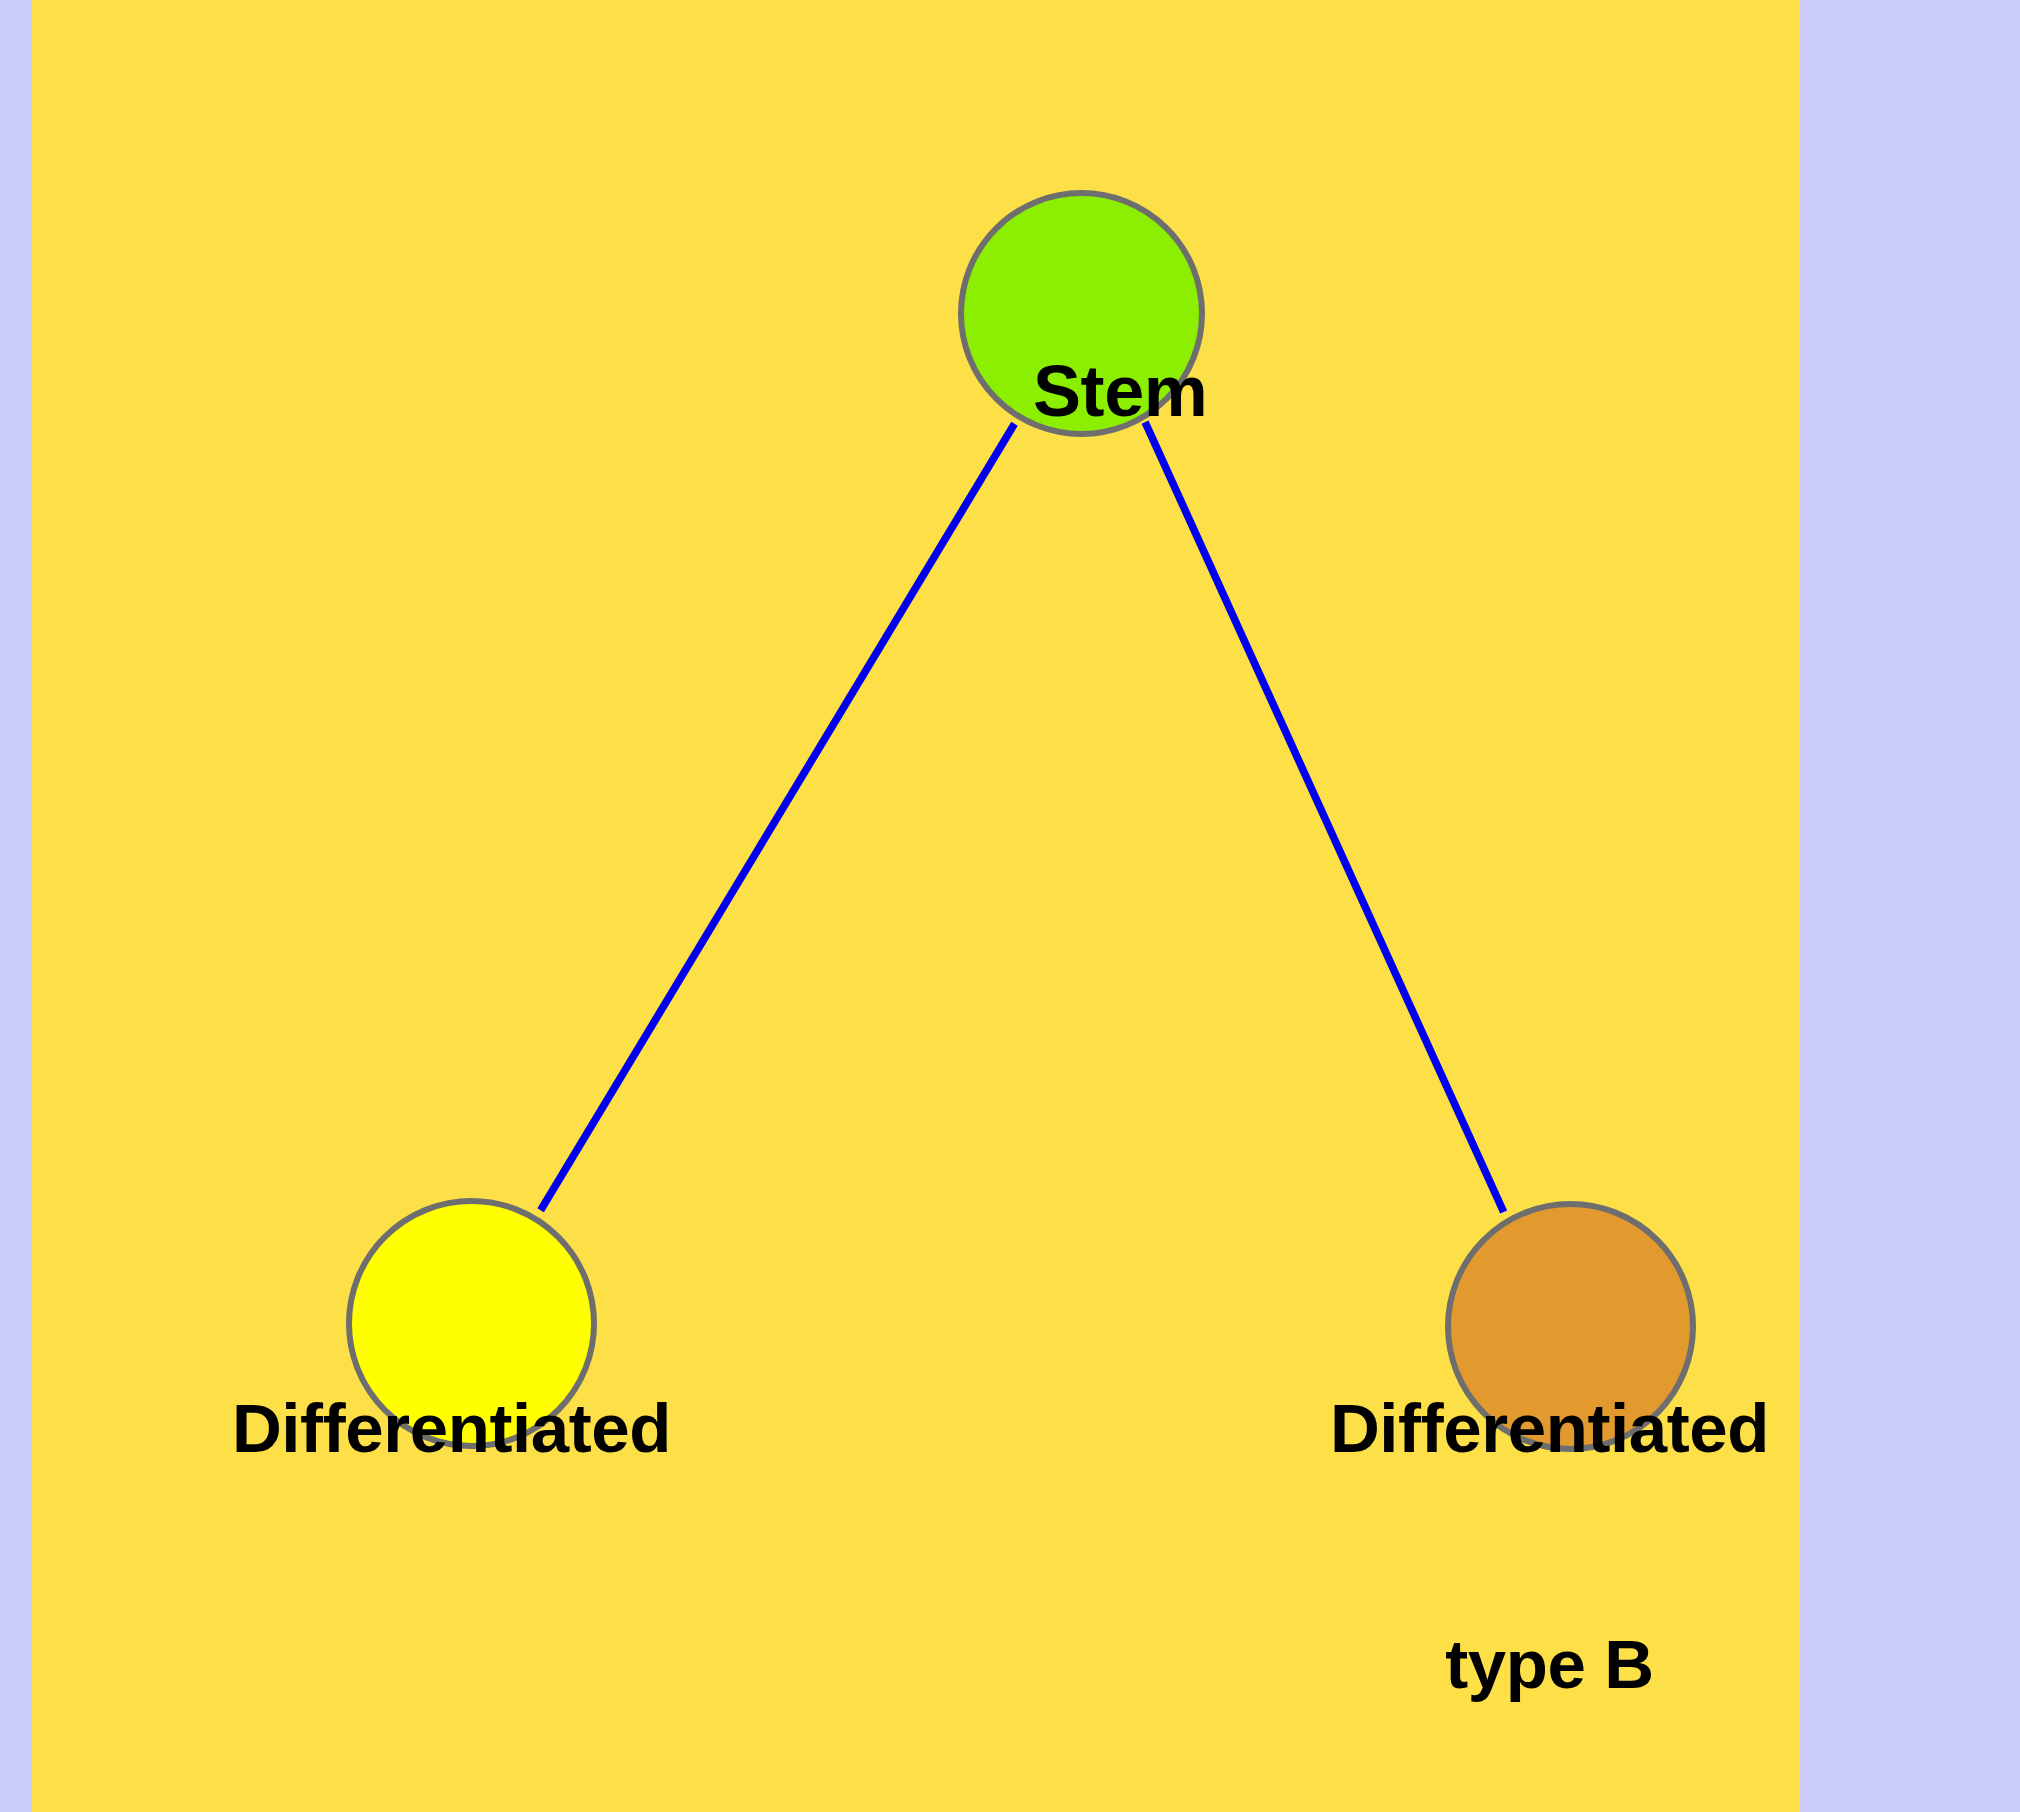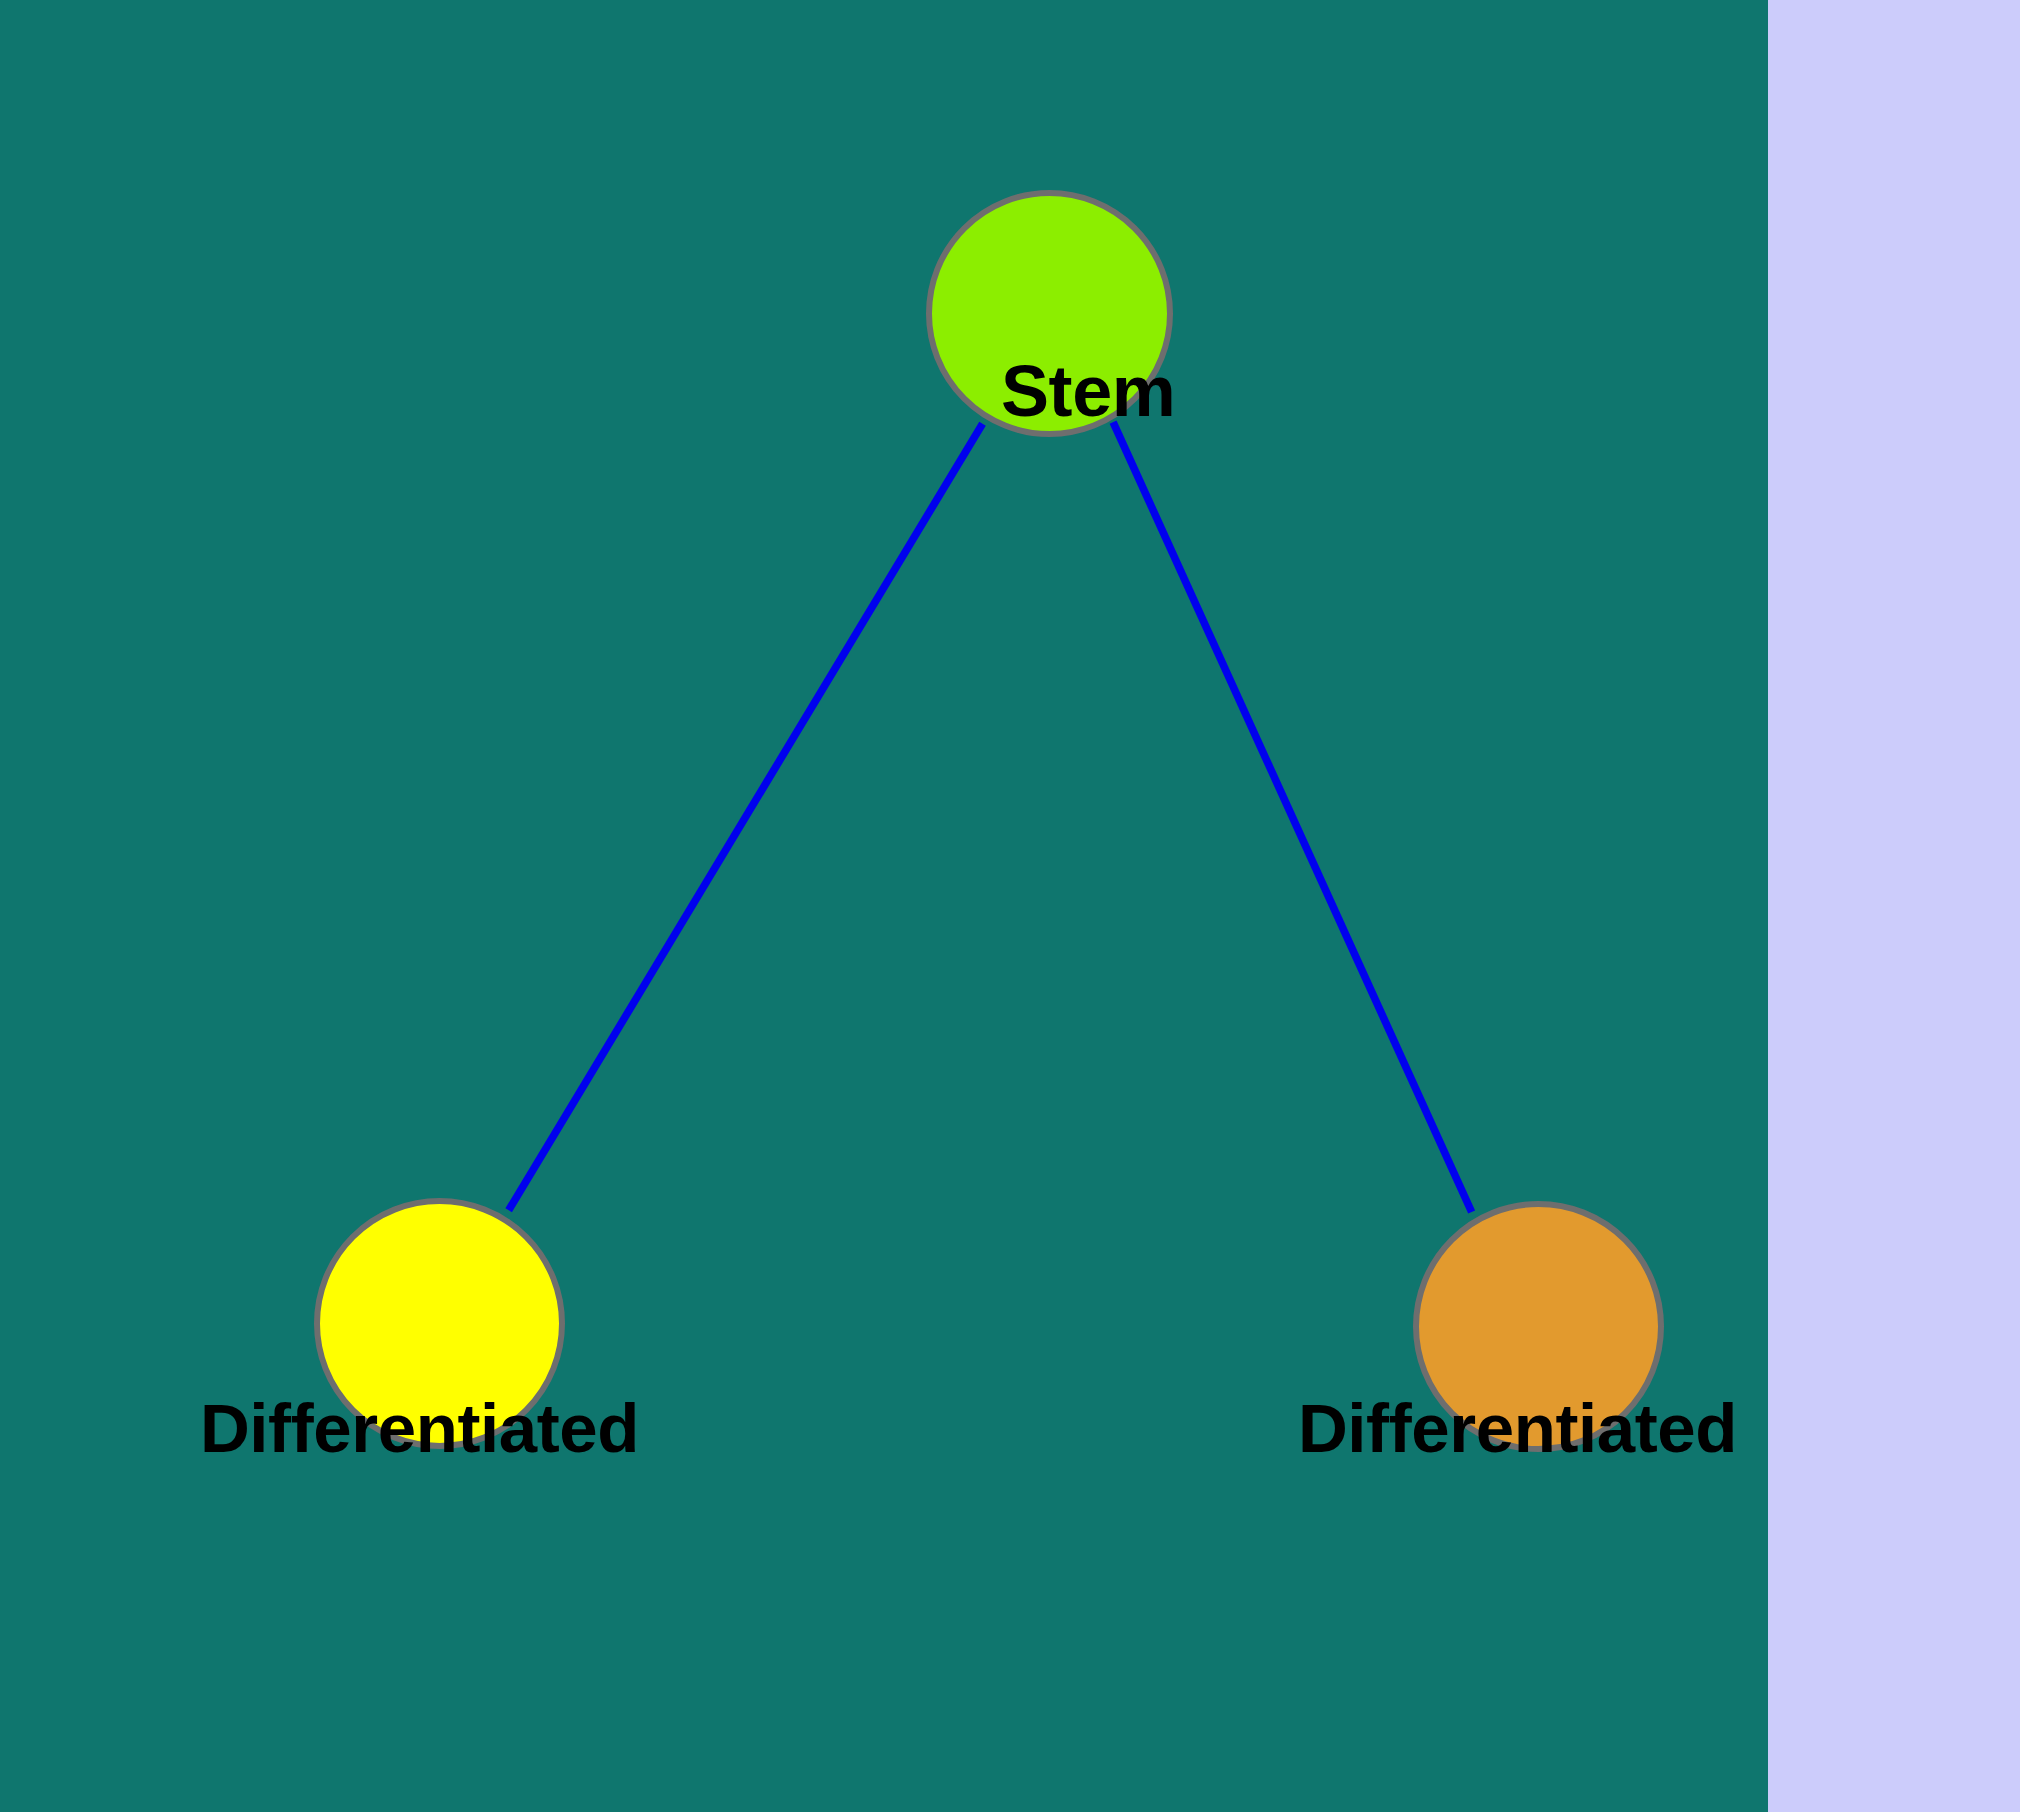--- a/index.html
+++ b/index.html
@@ -83,37 +83,38 @@
   .label-diff-b {
     left: 1263px;
     top: 1233px;
     width: 509px;
     font-size: 69px;
   }
 </style>
 </head>
 <body style="background: rgb(204, 204, 251);">
 
-<div id="graph-canvas" style="background: #0f766e; width: 1768px; height: 1812px;">
+<div id="graph-canvas" style="background: #fde047; width: 1768px; height: 1812px; margin-left: 32px;">
 
   <svg id="edge-layer" viewBox="0 0 2384 2138" preserveAspectRatio="none">
     <line class="graph-edge" x1="1159" y1="500" x2="600" y2="1428" stroke="#0000ee" stroke-width="9" stroke-linecap="butt"></line>
     <line class="graph-edge" x1="1313" y1="498" x2="1736" y2="1430" stroke="#0000ee" stroke-width="9" stroke-linecap="butt"></line>
   </svg>
 
   <div class="node node-stem" style="left: 926px; top: 190px; width: 247px; height: 247px; background: rgb(140, 238, 0); border-color: rgb(110, 110, 110);"></div>
   <div class="node node-diff-a" style="left: 314px; top: 1198px; width: 251px; height: 251px; background: rgb(255, 255, 0); border-color: rgb(110, 110, 110);"></div>
   <div class="node node-diff-b" style="left: 1413px; top: 1201px; width: 251px; height: 251px; background: rgb(226, 154, 46); border-color: rgb(110, 110, 110);"></div>
 
   <div class="node-label label-stem" style="color: rgb(0, 0, 0);">
     <span>Stem</span>
   </div>
 
   <div class="node-label label-diff-a" style="color: rgb(0, 0, 0);">
     <div>Differentiated</div>
   </div>
 
   <div class="node-label label-diff-b" style="color: rgb(0, 0, 0);">
     <div>Differentiated</div>
+    <div>type B</div>
   </div>
 
 </div>
 
 
 </body></html>

